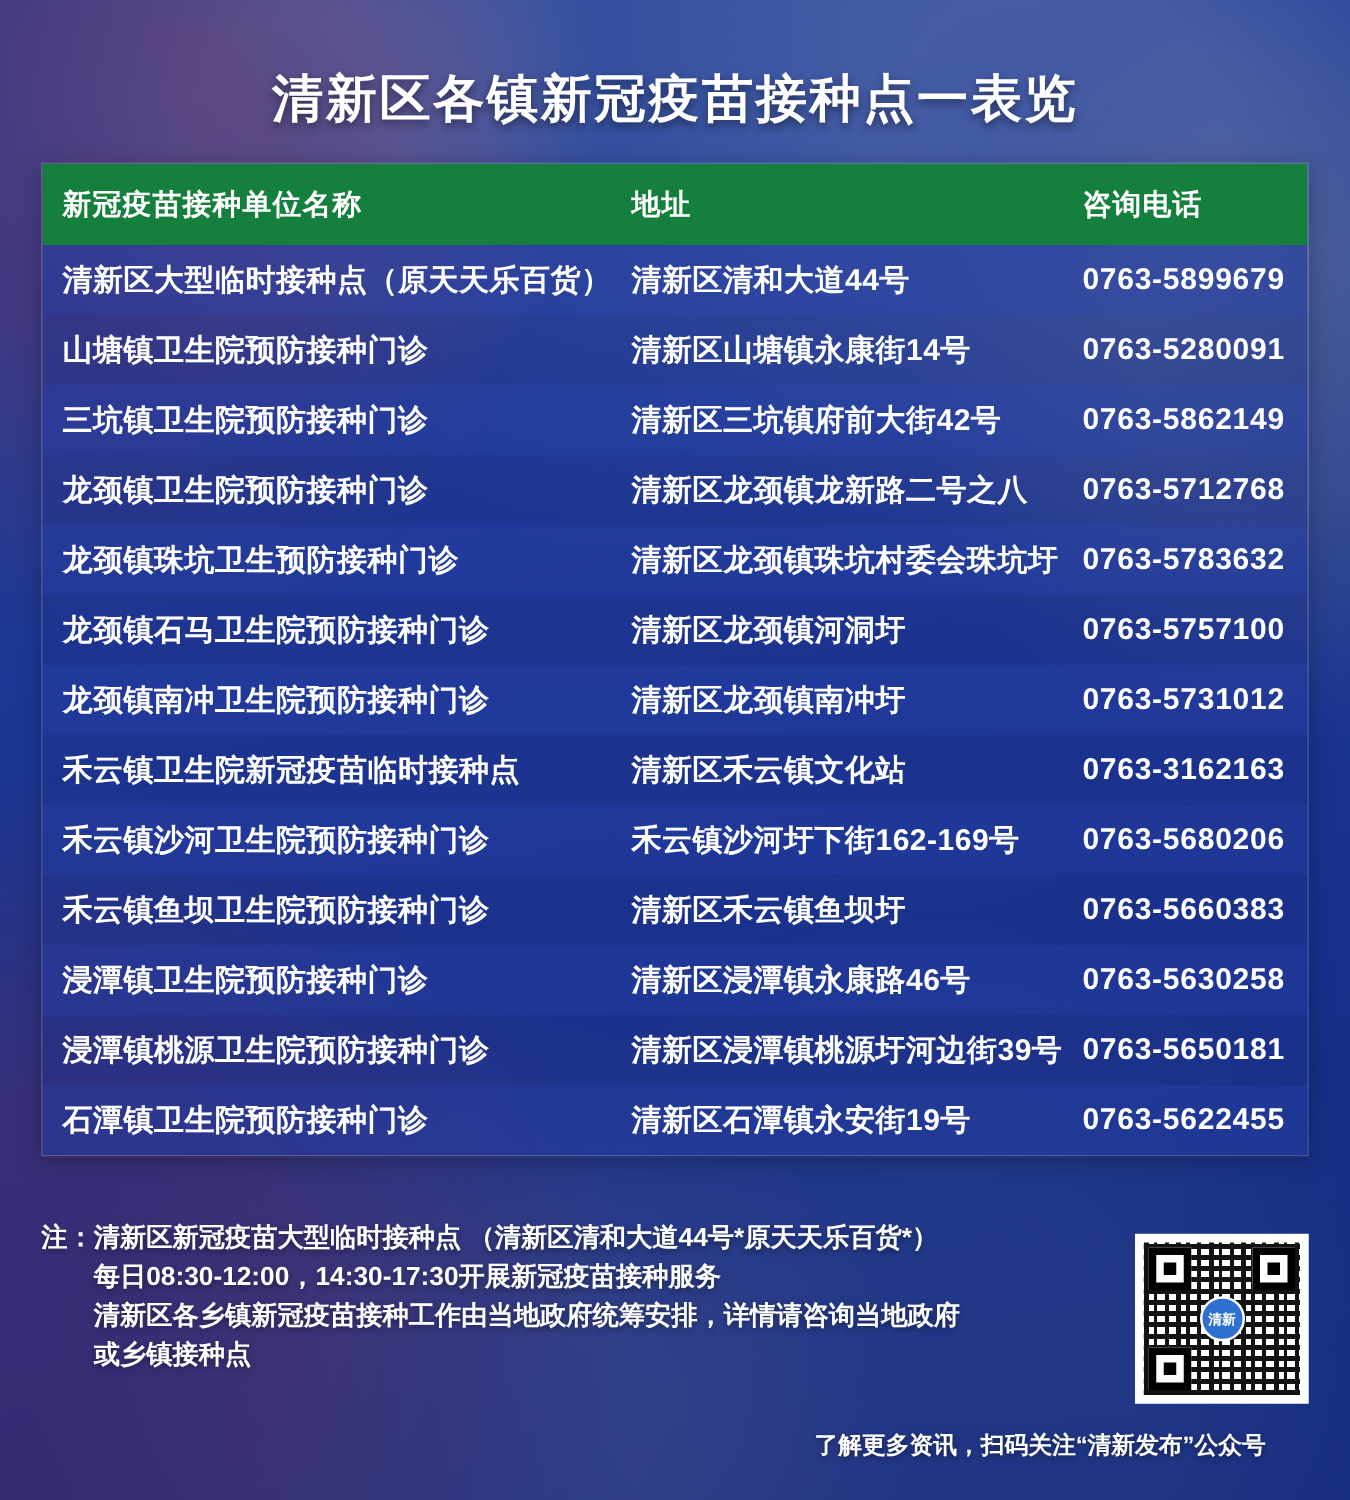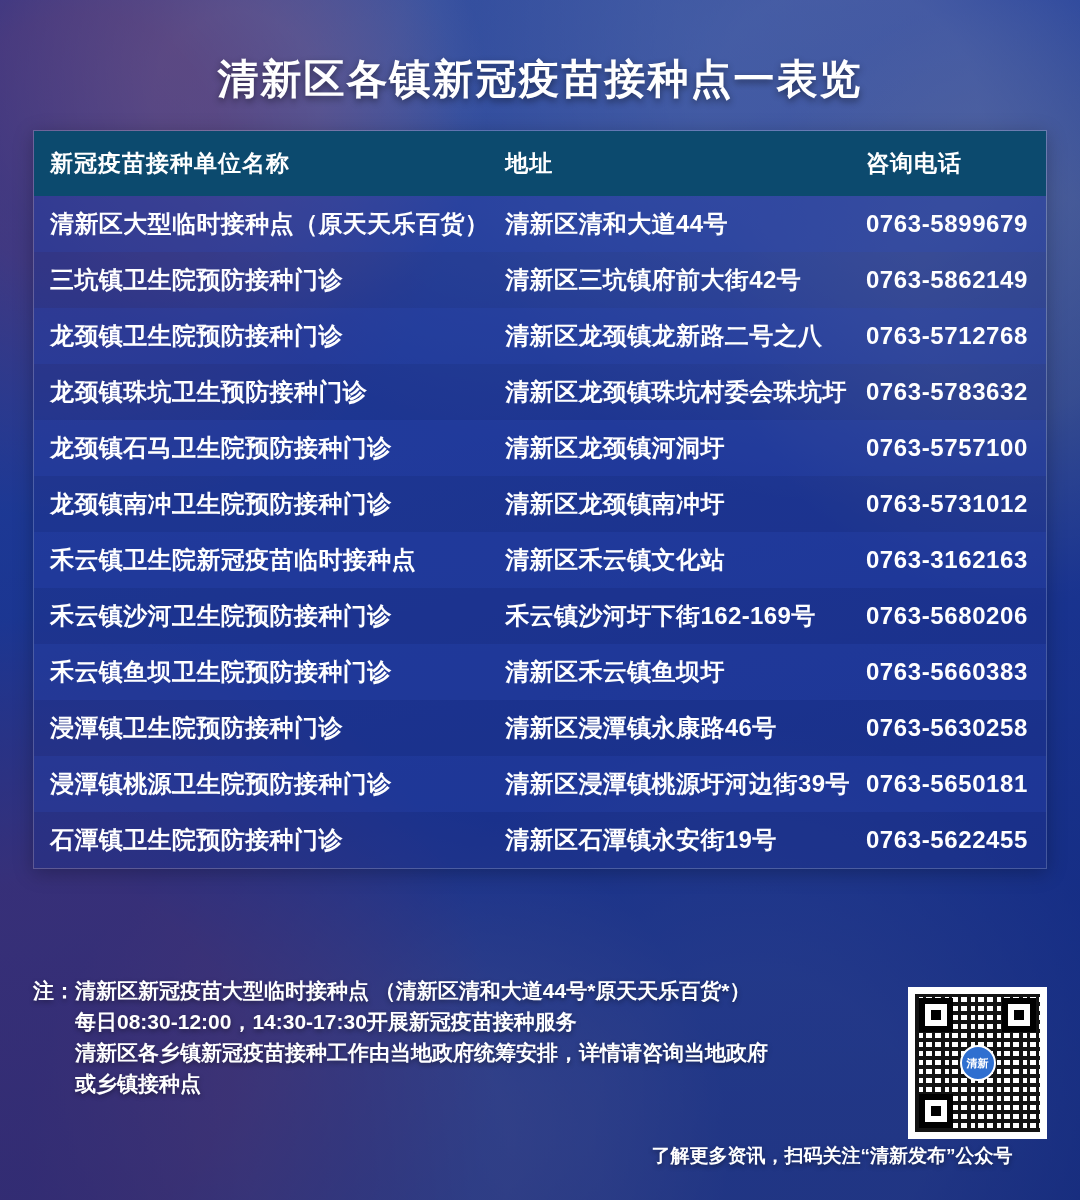--- a/index.html
+++ b/index.html
@@ -52,21 +52,21 @@
   .table-wrap {
     margin: 23px 33px 0 33px;
     border: 1px solid rgba(255,255,255,0.20);
     overflow: hidden;
     box-shadow: 0 4px 18px rgba(0,0,0,0.25);
   }
 
   table { width: 100%; border-collapse: collapse; }
 
   thead th {
-    background: #0c4a6e;
+    background: #15803d;
     color: #ffffff;
     font-size: 23px;
     font-weight: 700;
     text-align: left;
     padding: 17px 0 17px 16px;
     letter-spacing: 1px;
     margin-top: 32px;
   }
 
   tbody td {
@@ -101,21 +101,21 @@
     line-height: 31px;
     text-shadow: 0 2px 5px rgba(0,0,0,0.4);
   }
   .note-line.indent { padding-left: 42px; }
 
   .qr-box {
     position: absolute;
     right: 0;
     top: 12px;
     width: 139px;
-    height: 152px;
+    height: 136px;
     background: #ffffff;
     padding: 7px;
   }
   .qr-inner { width: 100%; height: 100%; position: relative; background: #ffffff; }
   .qr-dots {
     position: absolute; inset: 0;
     background-image:
       repeating-linear-gradient(90deg, #000 0 4px, #fff 4px 8px, #000 8px 11px, #fff 11px 17px, #000 17px 20px, #fff 20px 26px),
       repeating-linear-gradient(0deg, #000 0 4px, #fff 4px 9px, #000 9px 13px, #fff 13px 18px, #000 18px 22px, #fff 22px 27px);
     background-blend-mode: multiply;
@@ -178,20 +178,25 @@
           <th>咨询电话</th>
         </tr>
       </thead>
       <tbody>
         <tr>
           <td>清新区大型临时接种点（原天天乐百货）</td>
           <td>清新区清和大道44号</td>
           <td class="tel">0763-5899679</td>
         </tr>
         <tr>
+          <td>山塘镇卫生院预防接种门诊</td>
+          <td>清新区山塘镇永康街14号</td>
+          <td class="tel">0763-5280091</td>
+        </tr>
+        <tr>
           <td>三坑镇卫生院预防接种门诊</td>
           <td>清新区三坑镇府前大街42号</td>
           <td class="tel">0763-5862149</td>
         </tr>
         <tr>
           <td>龙颈镇卫生院预防接种门诊</td>
           <td>清新区龙颈镇龙新路二号之八</td>
           <td class="tel">0763-5712768</td>
         </tr>
         <tr>

